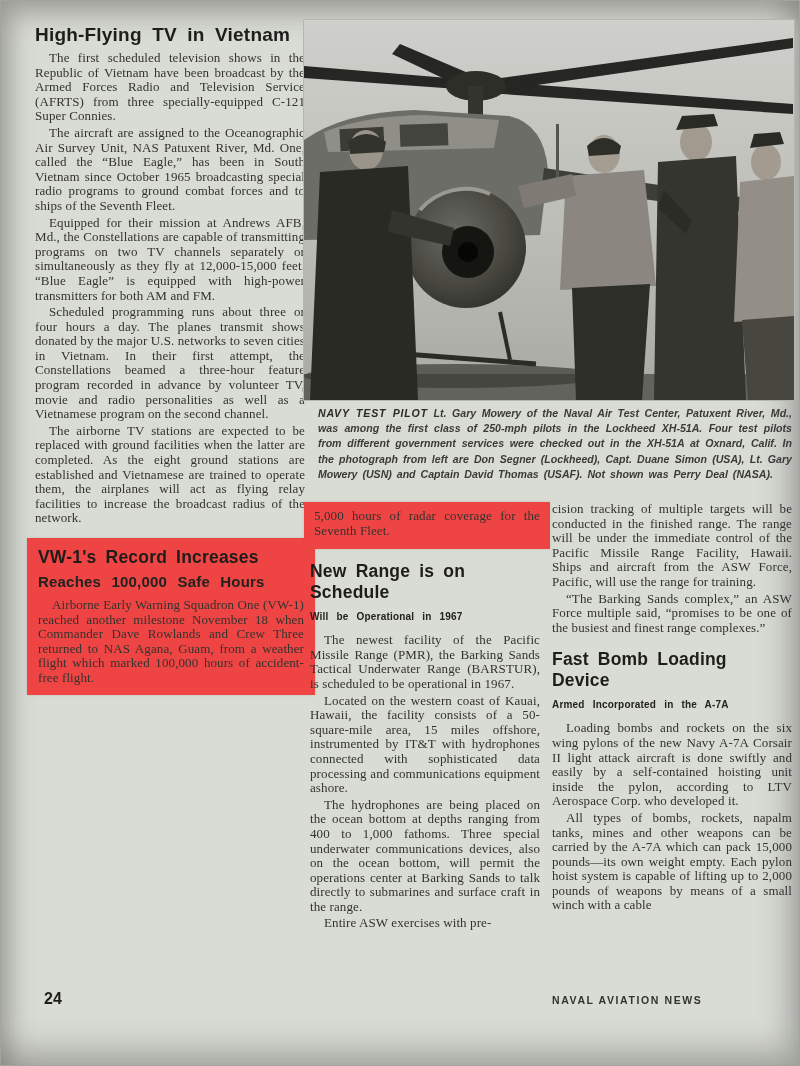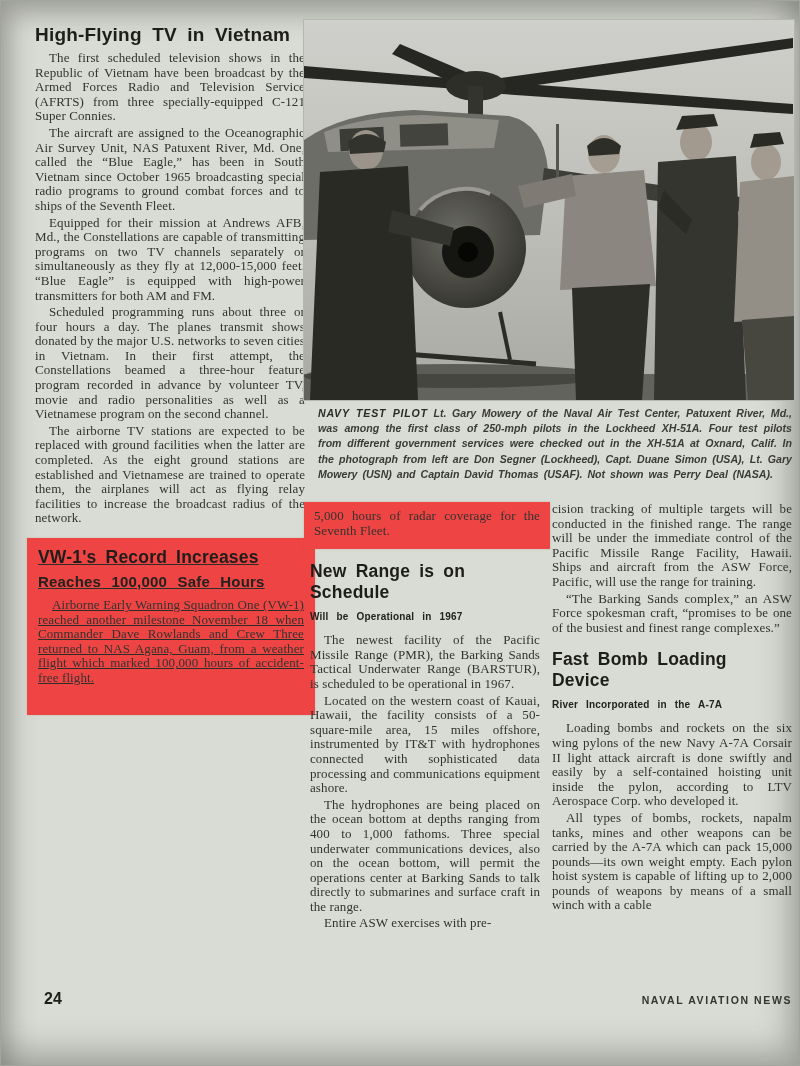--- a/index.html
+++ b/index.html
@@ -27,40 +27,40 @@
   .headline.sm{font-size:17.5px;line-height:21px;word-spacing:4px;}
   .subhead.sm{font-size:10px;word-spacing:5px;}
 
   .bodytext p{
     margin:0 0 2px;text-indent:14px;text-align:justify;
     font-size:13px;line-height:14.6px;letter-spacing:.1px;color:#33332e;
   }
   .bodytext p.noindent{text-indent:0;}
 
   .highlight{background:#ef4444;box-shadow:0 0 2px rgba(120,110,40,.25);}
-  .hl-left{margin:12px -10px 0 -8px;padding:9px 11px 27px;text-decoration:underline;}
+  .hl-left{margin:12px -10px 0 -8px;padding:9px 11px 7px;}
   .hl-mid{margin:0 -10px 12px -6px;padding:7px 10px 9px;}
 
   .photo{
     position:absolute;left:304px;top:20px;width:490px;height:380px;
     outline:1px solid #b4b6b0;background:#bdbdb9;
   }
   .caption{
     position:absolute;left:318px;top:406px;width:474px;
     font-family:"Liberation Sans",sans-serif;font-weight:bold;font-style:italic;
     font-size:10.6px;line-height:15.2px;text-align:justify;color:#3a3a36;word-spacing:2px;
   }
   .caption .cap-label{font-style:italic;letter-spacing:.8px;color:#2a2a26;}
 
   .page-number{
     position:absolute;left:44px;top:990px;
     font-family:"Liberation Sans",sans-serif;font-weight:bold;font-size:16px;color:#1d1d1a;
   }
   .footer-name{
-    position:absolute;left:552px;top:994px;width:240px;text-align:right;
+    position:absolute;left:552px;top:994px;width:240px;text-align:left;
     font-family:"Liberation Sans",sans-serif;font-weight:bold;font-size:10.5px;
     letter-spacing:1.6px;color:#33332f;
   }
 </style>
 </head>
 <body>
 
 <div class="page">
 
   <div class="col col-left">
@@ -176,26 +176,26 @@
         <p>Located on the western coast of Kauai, Hawaii, the facility consists of a 50-square-mile area, 15 miles offshore, instrumented by IT&amp;T with hydrophones connected with sophisticated data processing and communications equipment ashore.</p>
         <p>The hydrophones are being placed on the ocean bottom at depths ranging from 400 to 1,000 fathoms. Three special underwater communications devices, also on the ocean bottom, will permit the operations center at Barking Sands to talk directly to submarines and surface craft in the range.</p>
         <p>Entire ASW exercises with pre-</p>
       </div>
     </div>
   </div>
 
   <div class="col col-right">
     <div class="bodytext">
       <p class="noindent">cision tracking of multiple targets will be conducted in the finished range. The range will be under the immediate control of the Pacific Missile Range Facility, Hawaii. Ships and aircraft from the ASW Force, Pacific, will use the range for training.</p>
-      <p>“The Barking Sands complex,” an ASW Force spokesman craft, “promises to be one of the busiest and finest range complexes.”</p>
+      <p>“The Barking Sands complex,” an ASW Force multiple said, “promises to be one of the busiest and finest range complexes.”</p>
     </div>
 
     <div style="margin-top:14px;">
       <h2 class="headline sm">Fast Bomb Loading Device</h2>
-      <h3 class="subhead sm">River Incorporated in the A-7A</h3>
+      <h3 class="subhead sm">Armed Incorporated in the A-7A</h3>
       <div class="bodytext">
         <p>Loading bombs and rockets on the six wing pylons of the new Navy A-7A Corsair II light attack aircraft is done swiftly and easily by a self-contained hoisting unit inside the pylon, according to LTV Aerospace Corp. who developed it.</p>
         <p>All types of bombs, rockets, napalm tanks, mines and other weapons can be carried by the A-7A which can pack 15,000 pounds—its own weight empty. Each pylon hoist system is capable of lifting up to 2,000 pounds of weapons by means of a small winch with a cable</p>
       </div>
     </div>
   </div>
 
   <div class="page-number">24</div>
   <div class="footer-name">NAVAL AVIATION NEWS</div>
 

